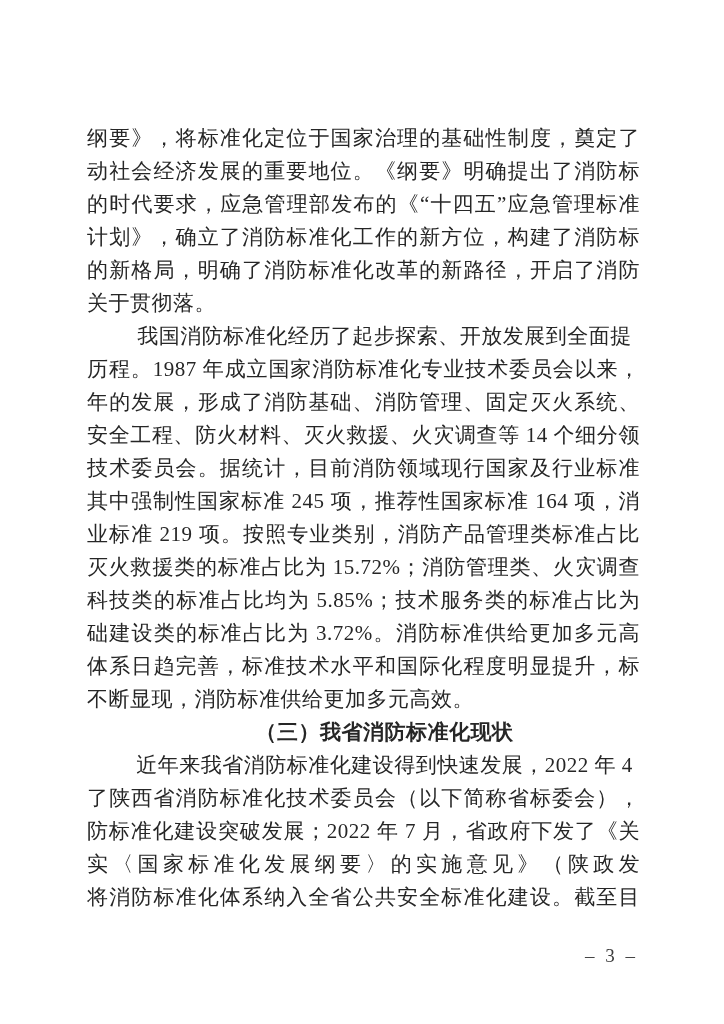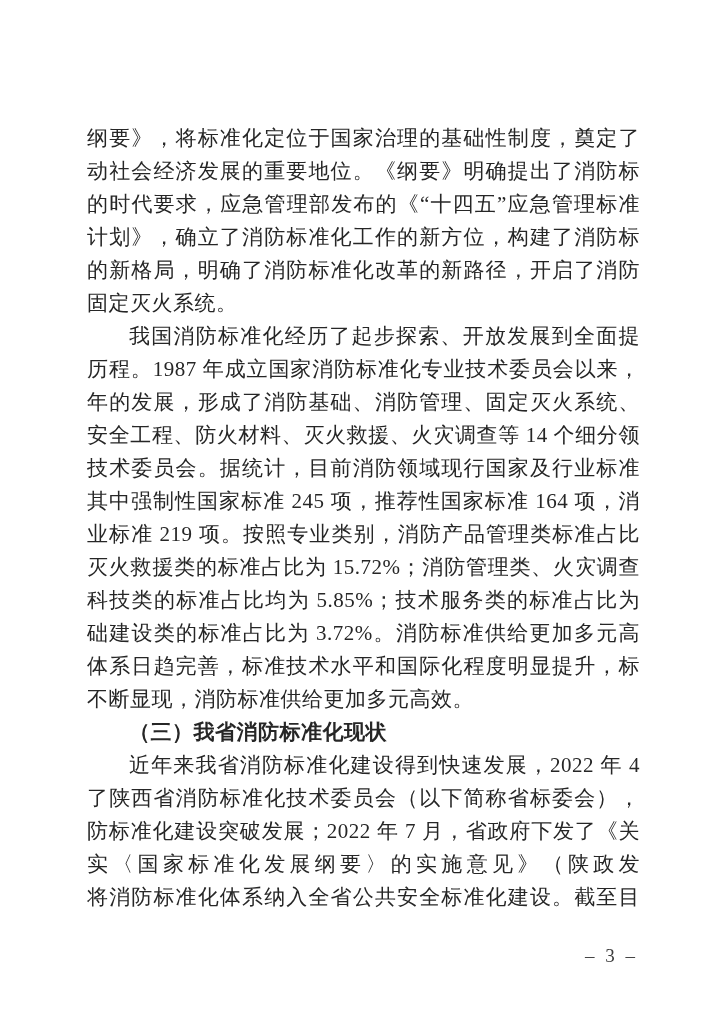--- a/index.html
+++ b/index.html
@@ -31,20 +31,21 @@
     text-align: left;
     letter-spacing: 0.5px;
   }
   .line.justify {
     text-align: justify;
     text-align-last: justify;
     -moz-text-align-last: justify;
   }
   .line.indent {
     text-indent: 42px;
+    text-align: center;
   }
   .line.bold {
     font-weight: bold;
   }
   .footer {
     position: absolute;
     top: 944px;
     left: 0;
     width: 724px;
     box-sizing: border-box;
@@ -64,21 +65,21 @@
 
 <div class="page" style="background: rgb(255, 255, 255); color: rgb(38, 38, 38);">
 
   <main class="content">
 
   <div class="line justify">纲要》，将标准化定位于国家治理的基础性制度，奠定了标准化推</div>
       <div class="line justify">动社会经济发展的重要地位。《纲要》明确提出了消防标准化建设</div>
       <div class="line justify">的时代要求，应急管理部发布的《“十四五”应急管理标准化发展</div>
       <div class="line justify">计划》，确立了消防标准化工作的新方位，构建了消防标准化开放</div>
       <div class="line justify">的新格局，明确了消防标准化改革的新路径，开启了消防标准化发</div>
-      <div class="line">固定灭火系统。</div>
+      <div class="line">关于贯彻落。</div>
       <div class="line justify indent">我国消防标准化经历了起步探索、开放发展到全面提升的光辉</div>
       <div class="line justify">历程。1987 年成立国家消防标准化专业技术委员会以来，历经 35</div>
       <div class="line justify">年的发展，形成了消防基础、消防管理、固定灭火系统、建筑消防</div>
       <div class="line justify">安全工程、防火材料、灭火救援、火灾调查等 14 个细分领域的分</div>
       <div class="line justify">技术委员会。据统计，目前消防领域现行国家及行业标准共 636 项。</div>
       <div class="line justify">其中强制性国家标准 245 项，推荐性国家标准 164 项，消防救援行</div>
       <div class="line justify">业标准 219 项。按照专业类别，消防产品管理类标准占比为 62.77%；</div>
       <div class="line justify">灭火救援类的标准占比为 15.72%；消防管理类、火灾调查类、信息</div>
       <div class="line justify">科技类的标准占比均为 5.85%；技术服务类的标准占比为 5.32%；基</div>
       <div class="line justify">础建设类的标准占比为 3.72%。消防标准供给更加多元高效，标准</div>

